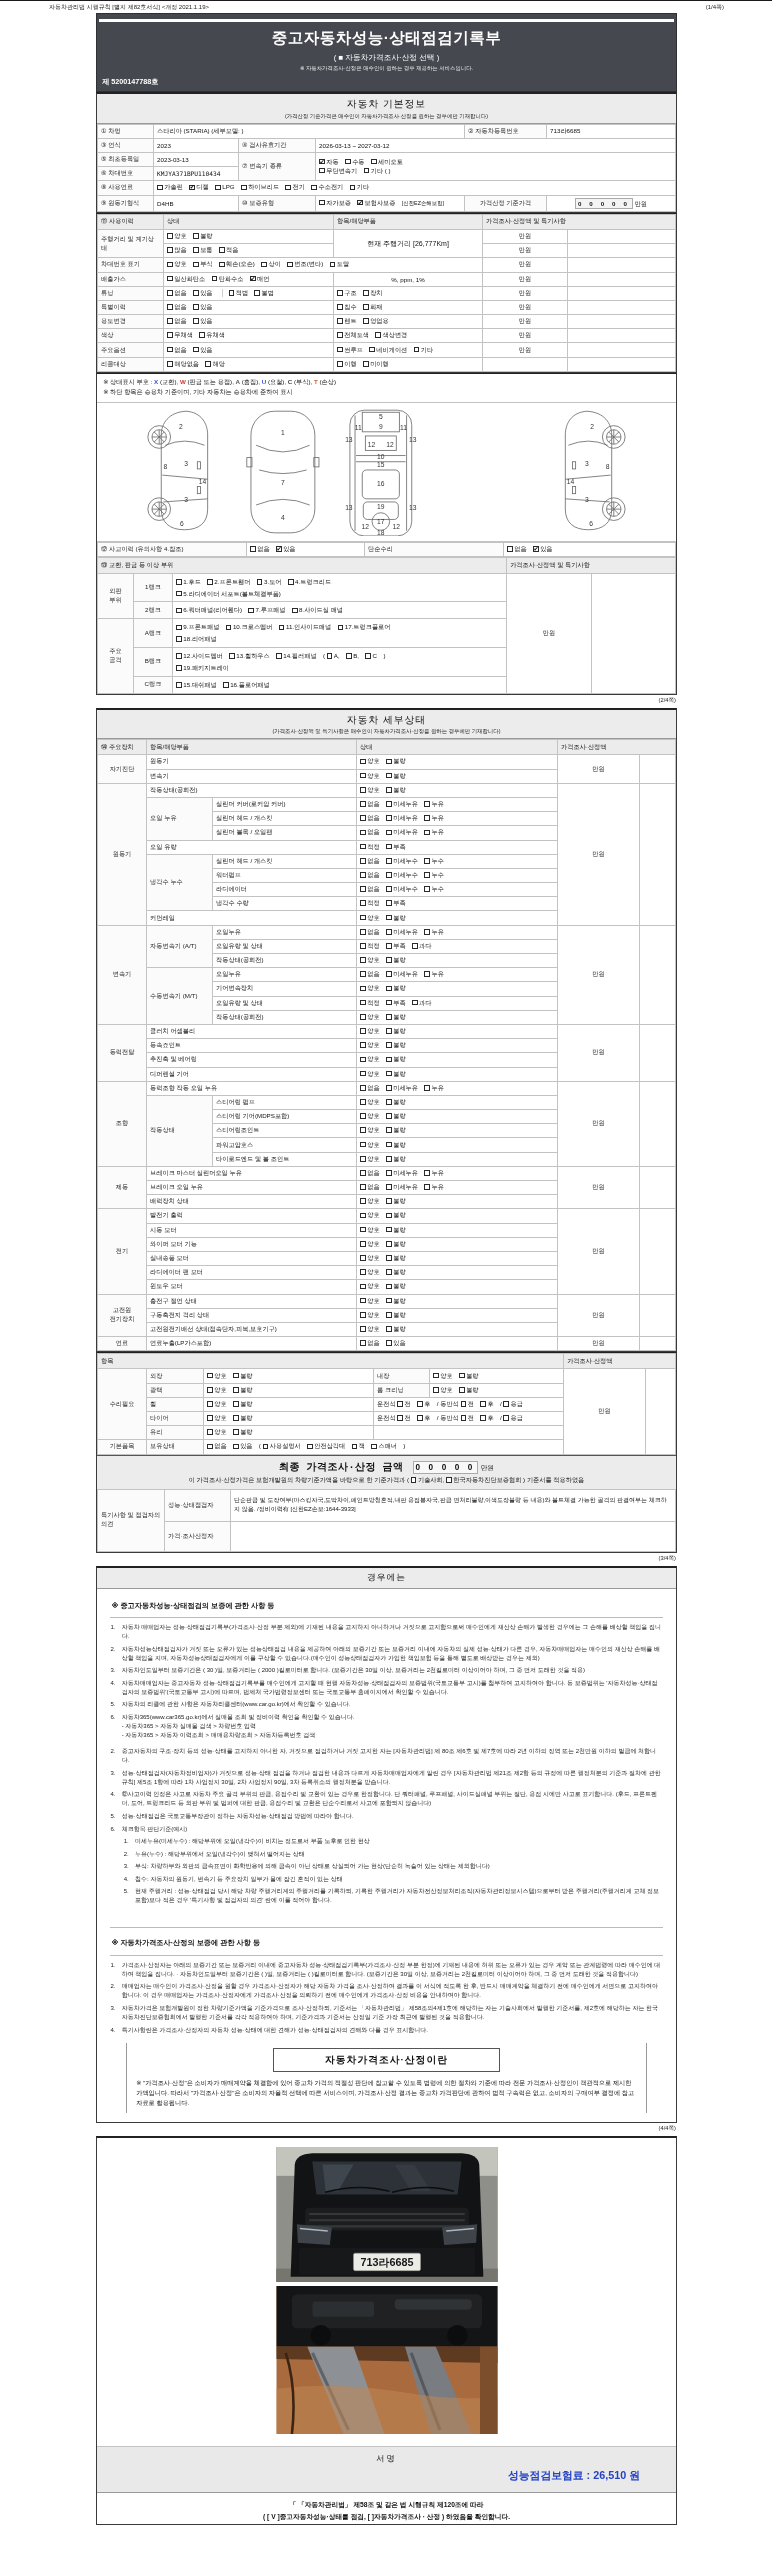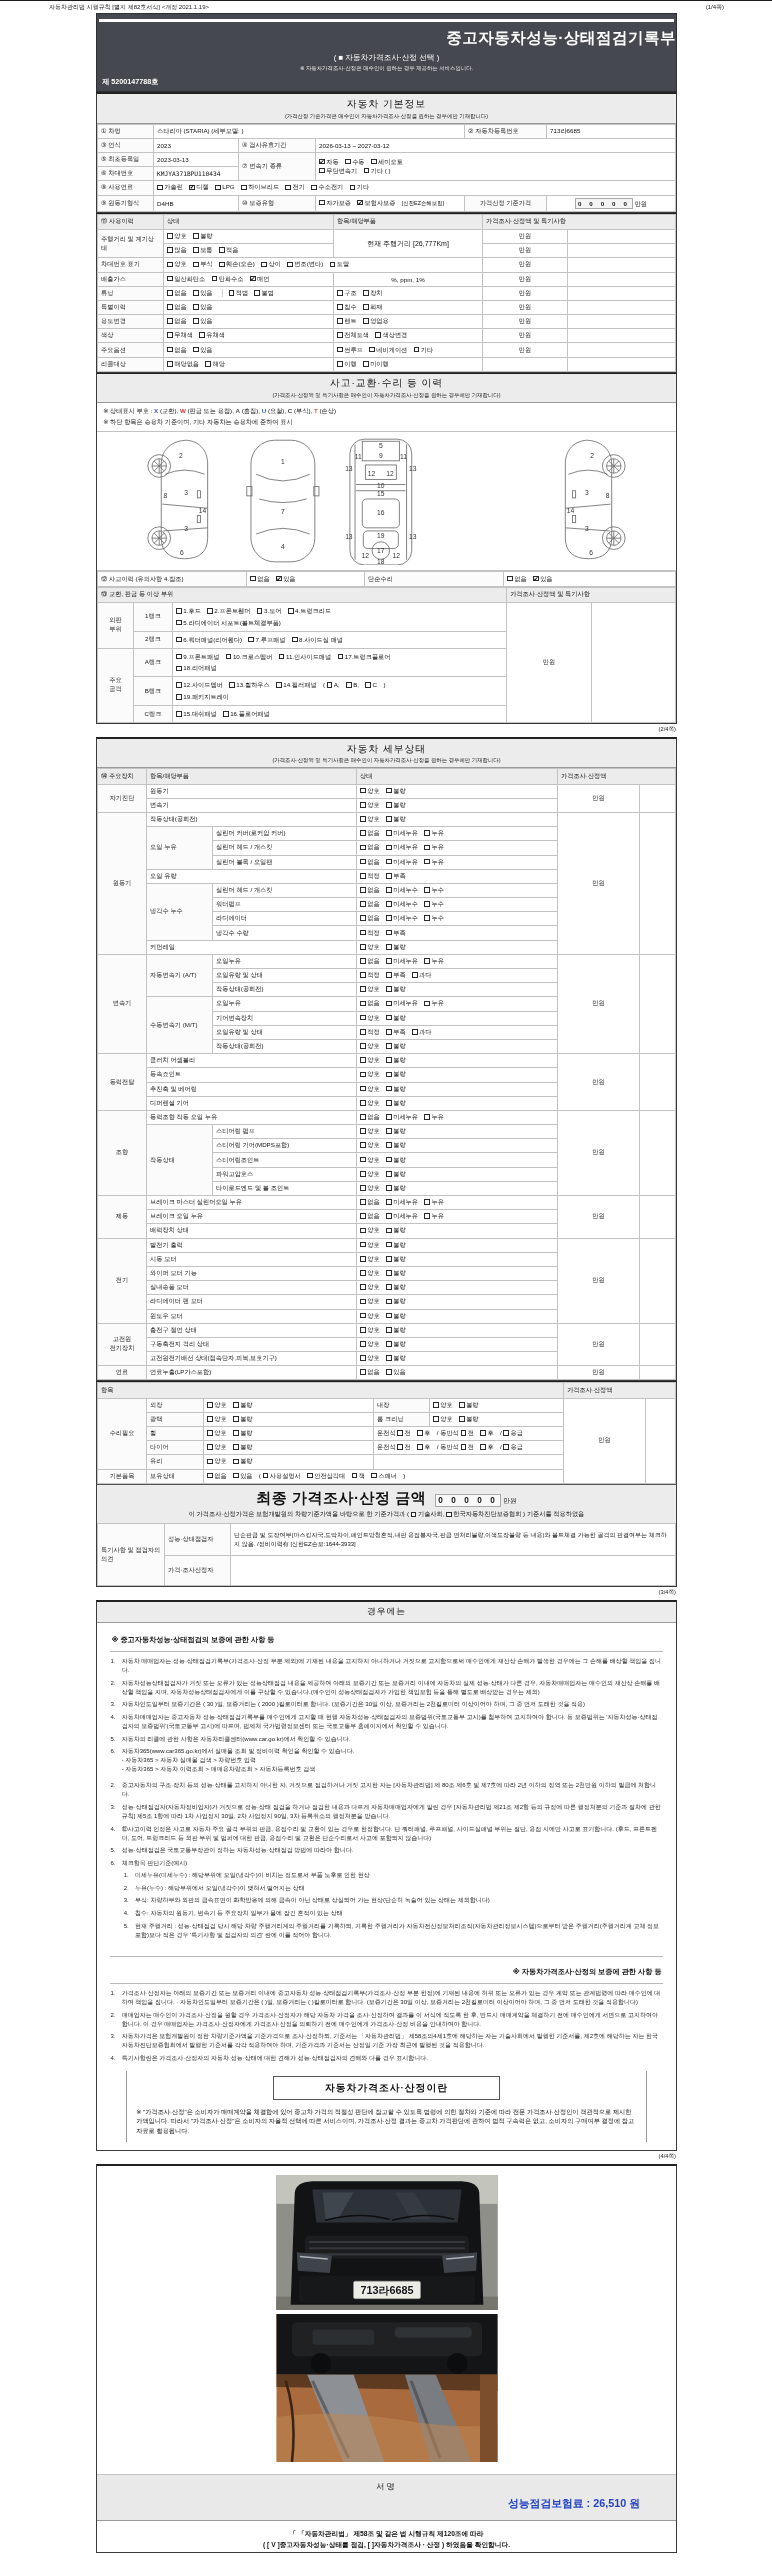--- a/index.html
+++ b/index.html
@@ -6,21 +6,21 @@
   body { width:773px; height:2576px; overflow:hidden; background:#fff;
          font-family:"Liberation Sans","DejaVu Sans",sans-serif; color:#111; border-top:1.5px solid #1a1a1a;}
   .page { width:773px; height:2576px; position:relative; }
   .meta { width:675px; margin:2.1px auto 1px auto; display:flex; justify-content:space-between;
           font-size:6px; color:#222; }
   .doc { width:581px; margin:0 auto; }
   .marker { text-align:right; font-size:5.7px; padding:2.1px 1px 3.1px 0; color:#222;}
   
   .hdr { background:#45484e; color:#fff; border:0.5px solid #2e3033; padding:0 0 0 0; }
   .hdr .wline { height:3.6px; background:#fff; margin:4.6px 2.1px 3.1px 2.1px; }
-  .hdr-title { text-align:right; font-size:15.5px; font-weight:bold; letter-spacing:0.5px; padding-top:3.1px;}
+  .hdr-title { text-align:center; font-size:15.5px; font-weight:bold; letter-spacing:0.5px; padding-top:3.1px;}
   .hdr-select { text-align:center; font-size:7.7px; margin-top:3.1px; }
   .hdr-note { text-align:center; font-size:5.4px; margin-top:2.6px; color:#e8e8e8;}
   .hdr-docno { font-size:7.2px; font-weight:bold; padding:5.2px 3.1px 4.1px 5.2px; }
   
   .box { border:1px solid #3a3a3a; border-top:2.1px solid #222; background:#fff; }
   .band { background:#ececec; border-bottom:0.5px solid #9a9a9a; text-align:center; padding:3.6px 0 3.1px 0;}
   .band-title { font-size:9.8px; font-weight:normal; letter-spacing:1px;}
   .band-sub { font-size:5.4px; margin-top:1.5px; color:#222;}
   .band.slim { padding:4.1px 0; }
   
@@ -36,21 +36,21 @@
   .cb.ck::after { content:"✔"; position:absolute; top:-2.1px; left:-0.5px; font-size:6.2px; color:#111; font-weight:bold;}
   .ol, .ft { font-size:6.2px; }
   .vsep { display:inline-block; width:0; border-left:0.5px solid #d0d0d0; height:8.2px; vertical-align:middle; margin:0 5.2px;}
   .digitbox { display:inline-block; border:0.5px solid #aaa; background:#f4f4f4; padding:1px 2px; letter-spacing:3.1px; font-weight:bold;}
   
   .acc-notes { padding:3.1px 6.2px 4.1px 6.2px; border-bottom:0.5px solid #c3c3c3; font-size:6.2px; line-height:1.7;}
   .diagram-wrap { border-bottom:0.5px solid #c3c3c3; text-align:center; padding:3.1px 0;}
   
   .notice-body { padding:6.2px 13.4px 5.2px 13.4px; }
   .nblock-title { font-size:7.2px; font-weight:bold; padding:5.2px 1px 6.2px 1px; border-bottom:0.5px solid #bbb; margin-bottom:5.2px;}
-  .nblock-title.second { border-top:0.5px solid #bbb; margin-top:16px; padding-top:10px;text-align:right;}
+  .nblock-title.second { border-top:0.5px solid #bbb; margin-top:22px; padding-top:10px;}
   .nitem { display:flex; font-size:6px; line-height:1.5; margin:3.6px 0; color:#1c1c1c;}
   .nitem .nnum { width:11.3px; flex:none; }
   .nitem.sub { margin-left:13.4px; }
   .pricebox-wrap { margin:8.2px 15.5px 3.1px 15.5px; border-left:0.5px solid #999; border-right:0.5px solid #999; padding:5.2px 9.3px 6.2px 9.3px;}
   .pricebox-title { width:227px; margin:0 auto; border:0.8px solid #555; text-align:center; font-size:9.8px;
                     font-weight:bold; padding:4.6px 0; letter-spacing:1px;}
   .pricebox-text { font-size:6.2px; line-height:1.55; margin-top:6.2px; }
   
   .photo-area { text-align:center; padding:5.2px 0 7.2px 0; border-bottom:0.5px solid #c3c3c3;}
   .photo-frame { margin:4.1px auto; display:block; }
@@ -223,24 +223,20 @@
               <td class="opts"><span class="opt"><span class="cb"></span><span class="ol">해당없음</span></span><span class="ft"> </span><span class="opt"><span class="cb"></span><span class="ol">해당</span></span></td>
               <td class="opts"><span class="opt"><span class="cb"></span><span class="ol">이행</span></span><span class="ft"> </span><span class="opt"><span class="cb"></span><span class="ol">미이행</span></span></td>
               <td></td>
               <td></td>
             </tr>
           </tbody>
       </table>
     </section>
 
     <section class="box" style="border-top-width:1px;">
-      <div class="band">
-        <div class="band-title">사고·교환·수리 등 이력</div>
-        <div class="band-sub">(가격조사·산정액 및 특기사항은 매수인이 자동차가격조사·산정을 원하는 경우에만 기재합니다)</div>
-      </div>
       <div class="acc-notes">
         <div id="code-note"><span>※ 상태표시 부호 : </span><span class="codeL" style="color: rgb(51, 85, 204);">X</span><span> (교환), </span><span class="codeL" style="color: rgb(204, 51, 51);">W</span><span> (판금 또는 용접), </span><span class="codeL" style="color: rgb(85, 85, 85);">A</span><span> (흠집), </span><span class="codeL" style="color: rgb(51, 85, 204);">U</span><span> (요철), </span><span class="codeL" style="color: rgb(68, 68, 68);">C</span><span> (부식), </span><span class="codeL" style="color: rgb(204, 102, 51);">T</span><span> (손상)</span></div>
         <div>※ 하단 항목은 승용차 기준이며, 기타 자동차는 승용차에 준하여 표시</div>
       </div>
       <div class="diagram-wrap">
         <svg id="car-diagram-svg" width="536" height="130" viewBox="0 0 1040 252">
             <g transform="translate(60,4)">
               <path fill="none" stroke="#6a6a6a" stroke-width="1.6" d="M70,6 C100,8 112,30 112,52 L112,196 C112,222 96,236 67,236 C38,236 22,222 22,196 L22,52 C22,30 36,8 70,6 Z"></path>
               <path fill="none" stroke="#6a6a6a" stroke-width="1.6" d="M30,72 Q67,56 106,72"></path>
               <line fill="none" stroke="#6a6a6a" stroke-width="1.6" x1="24" y1="130" x2="112" y2="138"></line>
@@ -668,21 +664,21 @@
             <tr>
               <td class="lbl ctr">기본품목</td>
               <td class="lbl">보유상태</td>
               <td class="opts" colspan="3"><span class="opt"><span class="cb"></span><span class="ol">없음</span></span><span class="ft">  </span><span class="opt"><span class="cb"></span><span class="ol">있음</span></span><span class="ft">  ( </span><span class="opt"><span class="cb"></span><span class="ol">사용설명서</span></span><span class="ft"> </span><span class="opt"><span class="cb"></span><span class="ol">안전삼각대</span></span><span class="ft"> </span><span class="opt"><span class="cb"></span><span class="ol">잭</span></span><span class="ft"> </span><span class="opt"><span class="cb"></span><span class="ol">스패너</span></span><span class="ft"> )</span></td>
             </tr>
           </tbody>
       </table>
 
       <div style="background:#ececec; border-top:1px solid #555; padding:4.1px 0 3.6px 0;">
         <div style="text-align:center;">
-          <span style="font-size:15px; font-weight:bold; letter-spacing:0.5px;">최종 가격조사·산정 금액</span>
+          <span style="font-size:10px; font-weight:bold; letter-spacing:0.5px;font-family:Liberation Mono, monospace;">최종 가격조사·산정 금액</span>
           &nbsp;&nbsp;
           <span class="digitbox" style="background:#f8f8f8;">0 0 0 0 0</span>
           <span style="font-size:6.7px;">만원</span>
         </div>
         <div style="text-align:center; font-size:5.7px; margin-top:2.6px;" class="opts"><span class="ft">이 가격조사·산정가격은 보험개발원의 차량기준가액을 바탕으로 한 기준가격과 ( </span><span class="opt"><span class="cb"></span><span class="ol">기술사회</span></span><span class="ft">, </span><span class="opt"><span class="cb"></span><span class="ol">한국자동차진단보증협회</span></span><span class="ft"> ) 기준서를 적용하였음</span></div>
       </div>
 
       <table style="border-top:1px solid #555;">
         <colgroup>
             <col style="width:67px">

